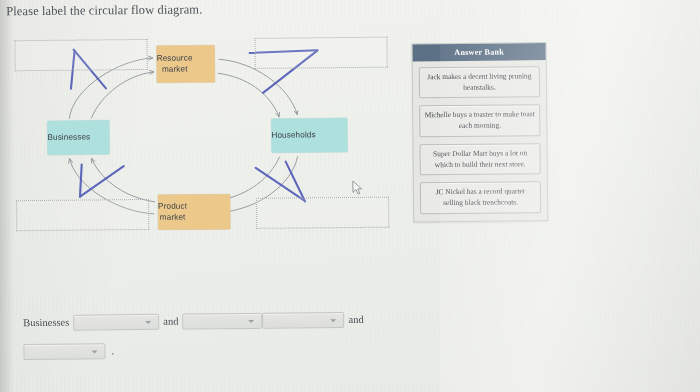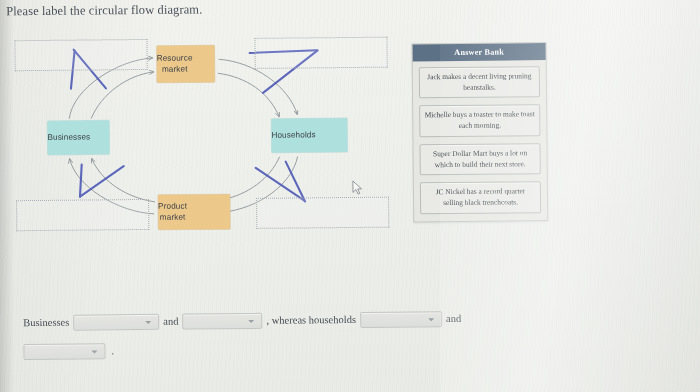--- a/index.html
+++ b/index.html
@@ -300,21 +300,20 @@
   <div class="sentence">
     <div class="line">
       <span class="word lead">Businesses</span>
       <span class="select-box sel-w1">
         <span class="caret"></span>
       </span>
       <span class="word">and</span>
       <span class="select-box sel-w2">
         <span class="caret"></span>
       </span>
-      <span class="word">, whereas households</span>
       <span class="select-box sel-w3">
         <span class="caret"></span>
       </span>
       <span class="word">and</span>
     </div>
     <div class="line second">
       <span class="select-box sel-w4">
         <span class="caret"></span>
       </span>
       <span class="period">.</span>

